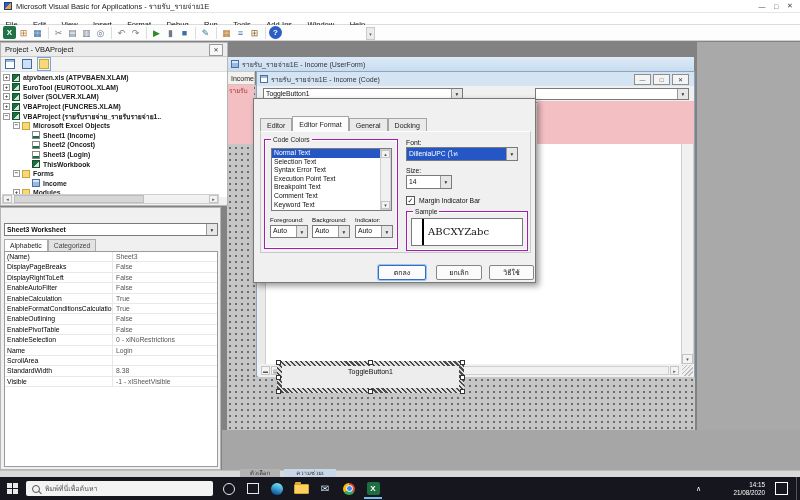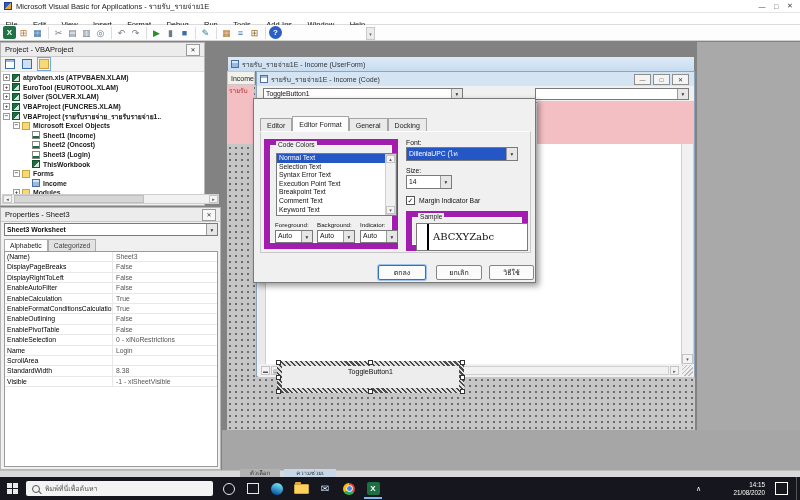--- a/index.html
+++ b/index.html
@@ -52,21 +52,21 @@
   .childbar{background:linear-gradient(#dceaf8,#c8dcf0);display:flex;align-items:center;font-size:7px;color:#333;padding:0 3px;white-space:nowrap;overflow:hidden;}
   .mini-btn{width:17px;height:11px;background:#f4f4f4;border:1px solid #8e8e8e;font-size:6px;color:#333;
     display:flex;align-items:center;justify-content:center;flex:none;}
   .hatch{background:repeating-linear-gradient(45deg,#4a4a4a 0 1.5px,#e0e0e0 1.5px 3.5px);}
   .handle{position:absolute;width:5px;height:5px;background:#fff;border:1px solid #333;box-sizing:border-box;}
   
   .dialog{background:#f0f0f0;border:1px solid #787878;box-shadow:3px 3px 6px rgba(0,0,0,.4);}
   .dlg-title{height:17px;background:#fff;display:flex;align-items:center;font-size:8px;color:#111;padding:0 9px;border-bottom:1px solid #ececec;}
   .dtab{height:13px;font-size:7px;padding:0 6px;line-height:13px;border:1px solid #a5a5a5;border-bottom:none;color:#222;background:#eaeaea;}
   .dtab.active{background:#fcfcfc;height:15px;margin-top:-2px;line-height:15px;}
-  .grp{border:6px solid #a21caf;box-shadow:inset 0 0 0 1px #fff;}
+  .grp{border:1px solid #a21caf;box-shadow:inset 0 0 0 1px #fff;}
   .grp-lbl{position:absolute;top:-4px;left:6px;background:#f0f0f0;font-size:6.6px;color:#222;padding:0 2px;line-height:8px;}
   .lb{background:#fff;border:1px solid #7a7a7a;}
   .lb-item{height:8.6px;font-size:6.8px;line-height:8.6px;padding-left:2px;white-space:nowrap;overflow:hidden;color:#111;}
   .lb-item.sel{background:#2457c5;color:#fff;}
   .dbtn{height:15px;background:#fbfbfb;border:1px solid #868686;font-size:7px;color:#111;border-radius:2px;
     display:flex;align-items:center;justify-content:center;}
   .dbtn.default{border:1px solid #2f6fc4;box-shadow:0 0 0 1px #9cc3ec;}
   .lbl{font-size:6.8px;color:#111;white-space:nowrap;}
   
   .taskbar{background:#16161e;}
@@ -270,21 +270,21 @@
     <span class="tbico" style="color:#2b7a8c;">✎</span>
     <span class="tbsep"></span>
     <span class="tbico" style="color:#b8762a;">▦</span>
     <span class="tbico" style="color:#3a6ea5;">≡</span>
     <span class="tbico" style="color:#8c6a2b;">⊞</span>
     <span class="tbsep"></span>
     <span class="tbico" style="background:#2b5fc4;color:#fff;font-size:8px;font-weight:bold;border-radius:50%;">?</span>
   </div>
   <div class="abs" style="left:366px;top:27px;width:9px;height:13px;background:#ececec;border:1px solid #c9c9c9;font-size:5px;color:#666;text-align:center;line-height:13px;">▾</div>
 
-  <div class="abs panel" style="left:0;top:42px;width:205px;height:164px;">
+  <div class="abs panel" style="left:0;top:42px;width:228px;height:164px;">
     <div class="panel-header">
       <span>Project - VBAProject</span>
       <span class="close-box">✕</span>
     </div>
     <div class="flex" style="height:14px;padding-left:4px;background:#f3f3f3;border-bottom:1px solid #ddd;">
       <span class="tico" style="background:#fff;border:1px solid #3a6ea5;box-shadow:inset 0 2px 0 #9db8dd;margin-right:7px;width:10px;height:10px;"></span>
       <span class="tico" style="background:#cfe0f2;border:1px solid #3a6ea5;margin-right:7px;width:10px;height:10px;"></span>
       <span class="tico i-folder" style="width:10px;height:10px;outline:1px solid #6ea6e8;outline-offset:1px;"></span>
     </div>
     <div style="background:#fff;height:124px;overflow:hidden;padding-top:1px;">
@@ -355,24 +355,20 @@
         </div>
     </div>
     <div class="abs sb" style="left:1px;bottom:1px;width:217px;height:10px;">
       <div class="abs sb-btn" style="left:0;top:0;width:9px;height:8px;">◂</div>
       <div class="abs sb-thumb" style="left:11px;top:0;width:130px;height:8px;"></div>
       <div class="abs sb-btn" style="right:0;top:0;width:9px;height:8px;">▸</div>
     </div>
   </div>
 
   <div class="abs panel" style="left:0;top:207px;width:221px;height:263px;">
-    <div class="panel-header">
-      <span>Properties - Sheet3</span>
-      <span class="close-box">✕</span>
-    </div>
     <div class="abs combo" style="left:3px;top:15px;width:214px;height:13px;">
       <span class="cval" style="font-weight:bold;line-height:11px;">Sheet3 Worksheet</span>
       <span class="dd">▾</span>
     </div>
     <div class="abs" style="left:3px;top:31px;display:flex;align-items:flex-end;">
       <div class="ptab active">Alphabetic</div>
       <div class="ptab inactive">Categorized</div>
     </div>
     <div class="abs prop-grid" style="left:3px;top:43px;width:214px;height:216px;overflow:hidden;">
       <div class="prop-row">

